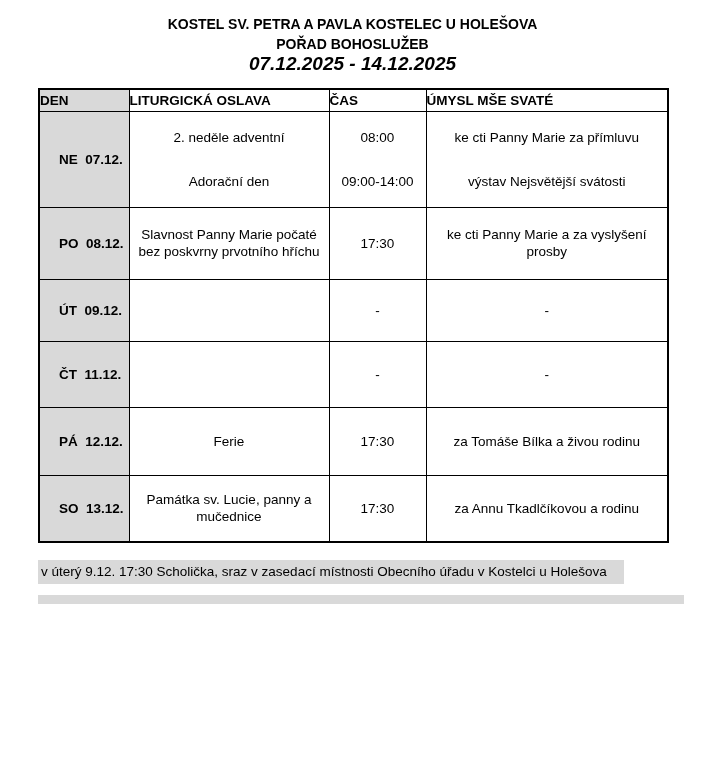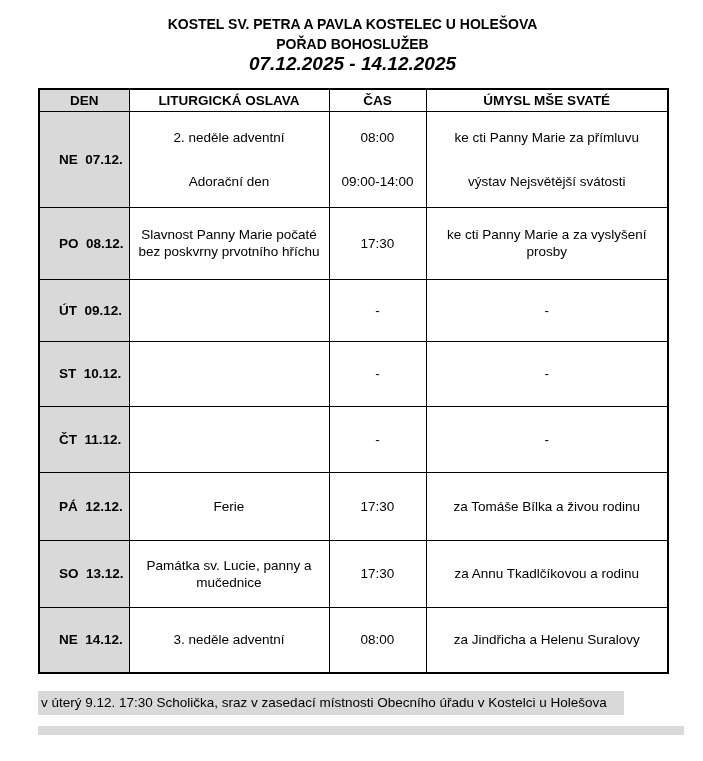--- a/index.html
+++ b/index.html
@@ -25,21 +25,21 @@
     width: 629px;
     border: 2px solid #000000;
   }
   .schedule th, .schedule td {
     border: 1px solid #000000;
     font-size: 13.5px;
     vertical-align: middle;
   }
   .schedule th {
     font-weight: bold;
-    text-align: center;
+    text-align: left;
     height: 22px;
   }
   col.c-day   { width: 90px; }
   col.c-lit   { width: 200px; }
   col.c-cas   { width: 97px; }
   col.c-umysl { width: 242px; }
 
   th.day-h, td.day {
     background: #d9d9d9;
   }
@@ -141,26 +141,20 @@
         <td class="cell">ke cti Panny Marie a za vyslyšení prosby</td>
       </tr>
 
       <tr class="r2">
         <td class="day">ÚT&nbsp;&nbsp;09.12.</td>
         <td class="cell"></td>
         <td class="cell">-</td>
         <td class="cell">-</td>
       </tr>
 
-      <tr class="r3">
-        <td class="day">ST&nbsp;&nbsp;10.12.</td>
-        <td class="cell"></td>
-        <td class="cell">-</td>
-        <td class="cell">-</td>
-      </tr>
 
       <tr class="r4">
         <td class="day">ČT&nbsp;&nbsp;11.12.</td>
         <td class="cell"></td>
         <td class="cell">-</td>
         <td class="cell">-</td>
       </tr>
 
       <tr class="r5">
         <td class="day">PÁ&nbsp;&nbsp;12.12.</td>
@@ -169,26 +163,20 @@
         <td class="cell">za Tomáše Bílka a živou rodinu</td>
       </tr>
 
       <tr class="r6">
         <td class="day">SO&nbsp;&nbsp;13.12.</td>
         <td class="cell">Památka sv. Lucie, panny a mučednice</td>
         <td class="cell">17:30</td>
         <td class="cell">za Annu Tkadlčíkovou a rodinu</td>
       </tr>
 
-      <tr class="r7">
-        <td class="day">NE&nbsp;&nbsp;14.12.</td>
-        <td class="cell">3. neděle adventní</td>
-        <td class="cell">08:00</td>
-        <td class="cell">za Jindřicha a Helenu Suralovy</td>
-      </tr>
 
     </tbody>
   </table>
 
   <div class="note">v úterý 9.12. 17:30 Scholička, sraz v zasedací místnosti Obecního úřadu v Kostelci u Holešova</div>
   <div class="note-spacer"></div>
 
 </div>
 
 </body></html>

